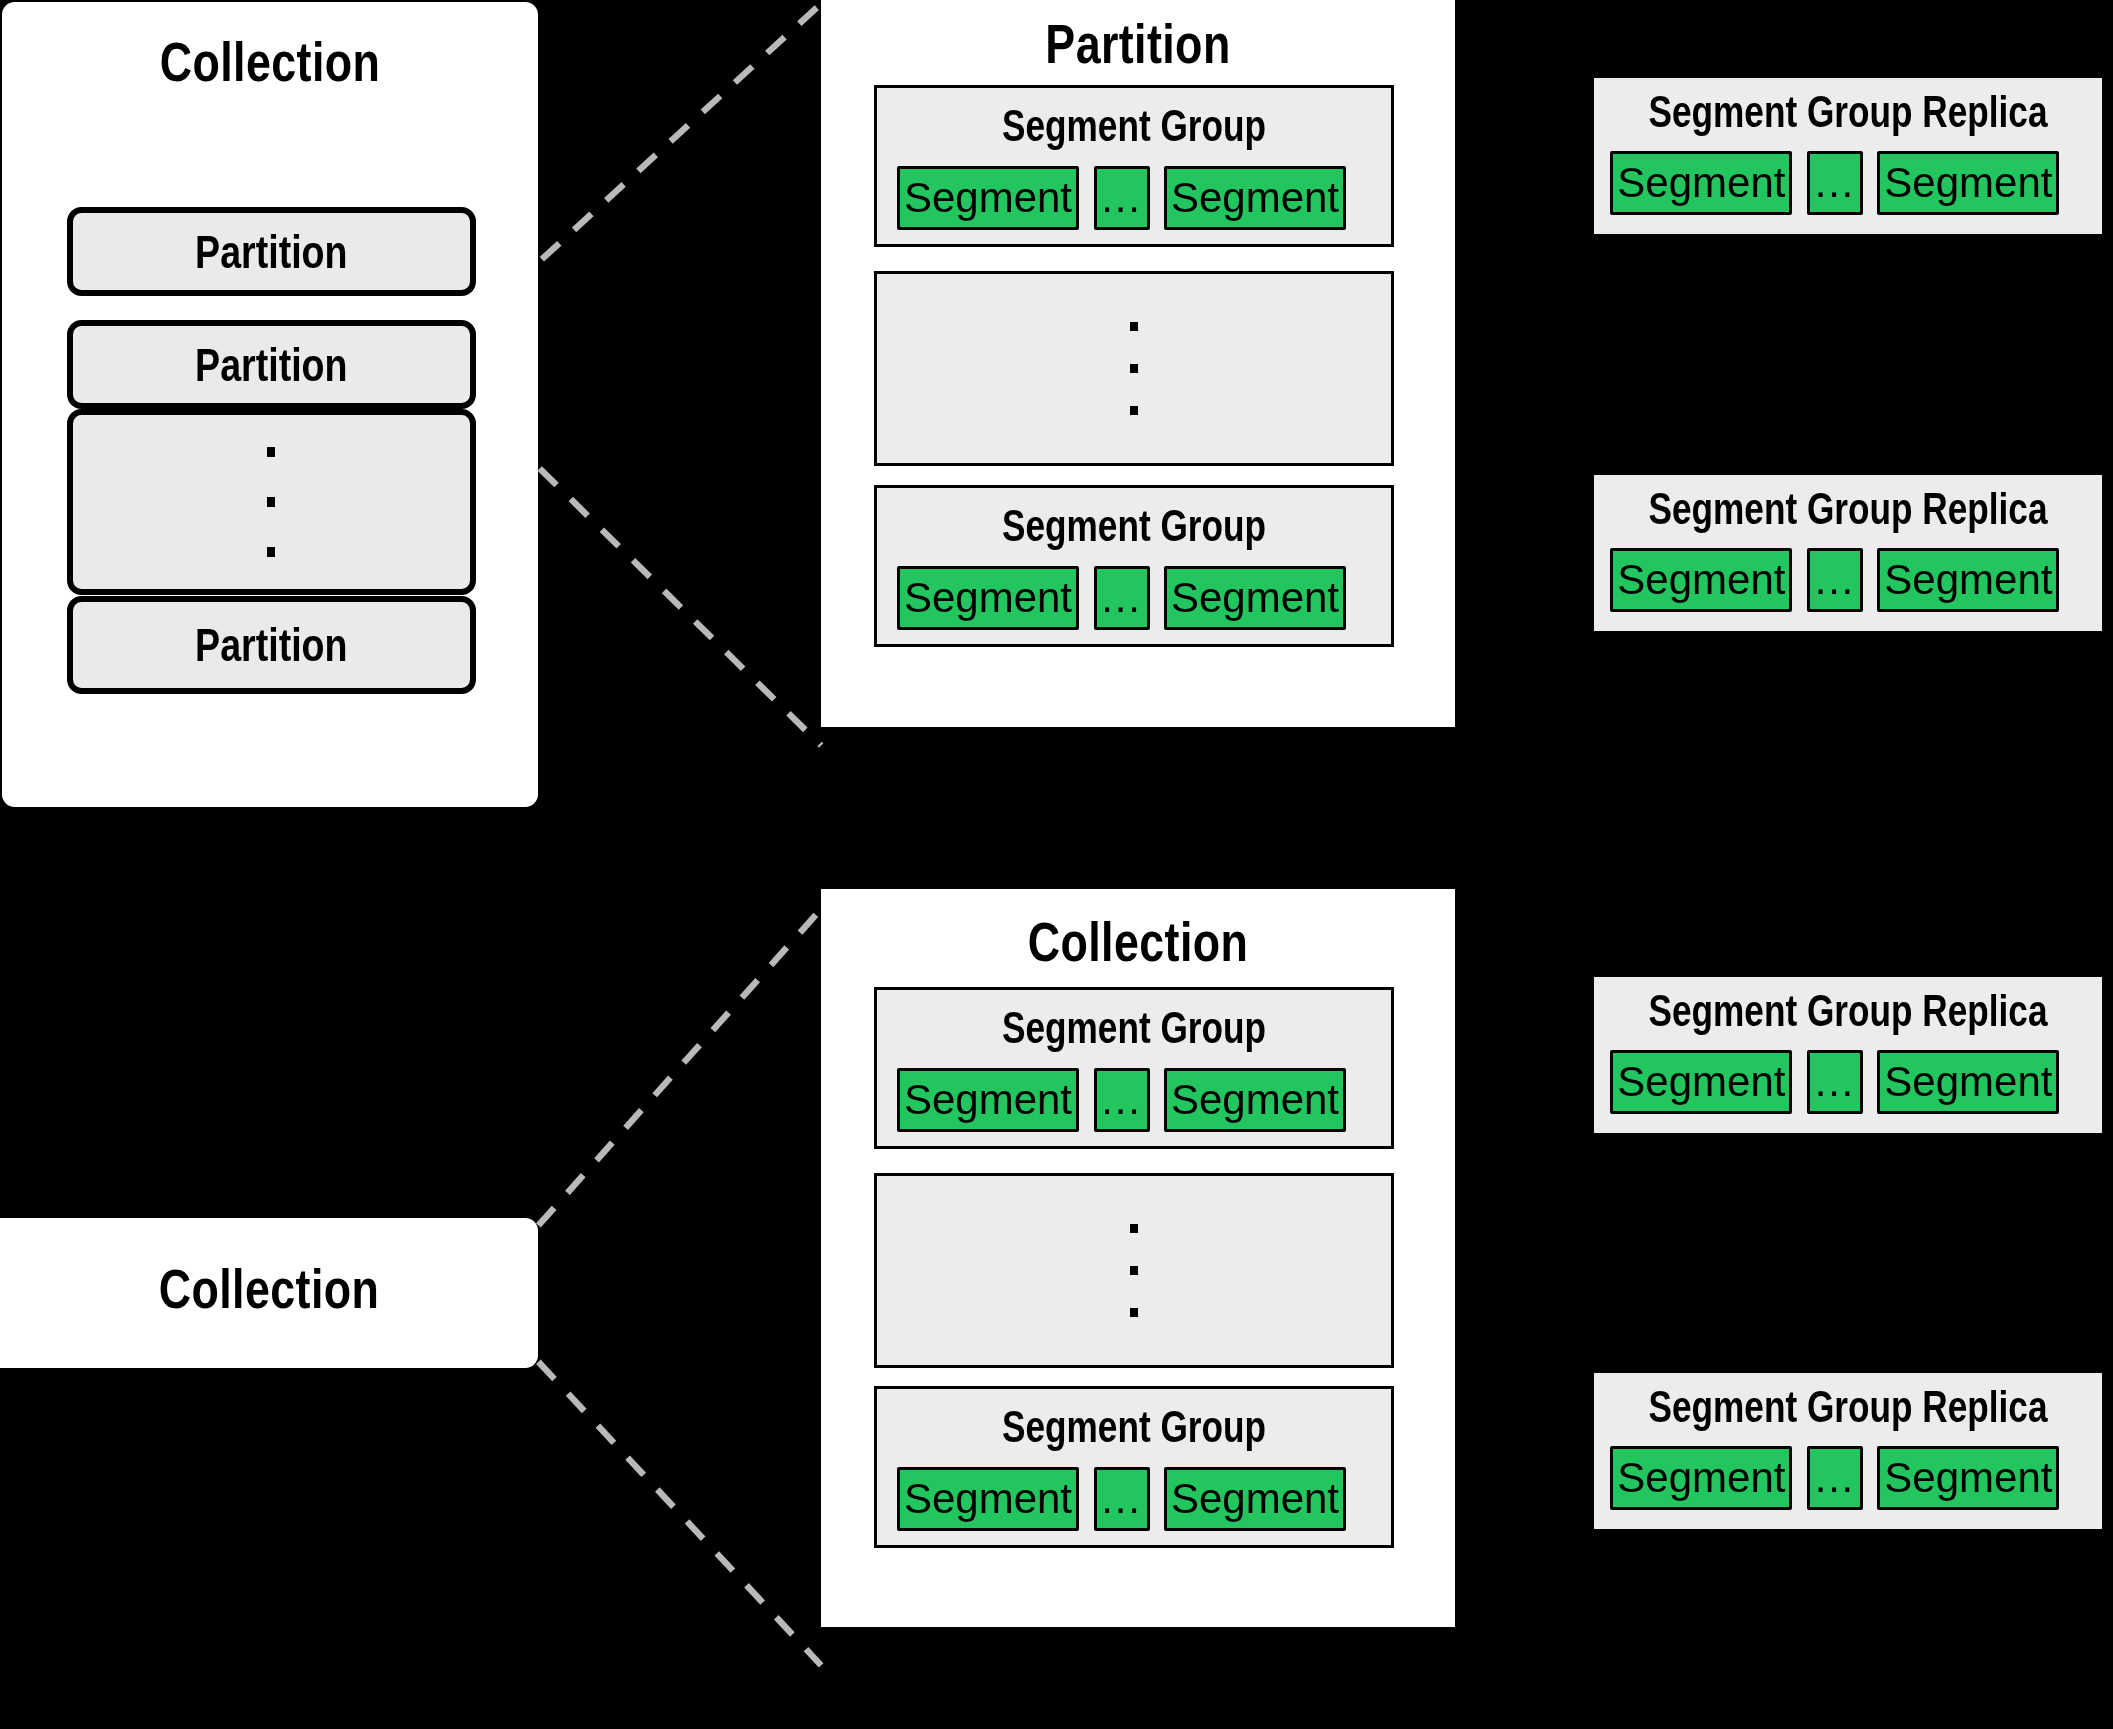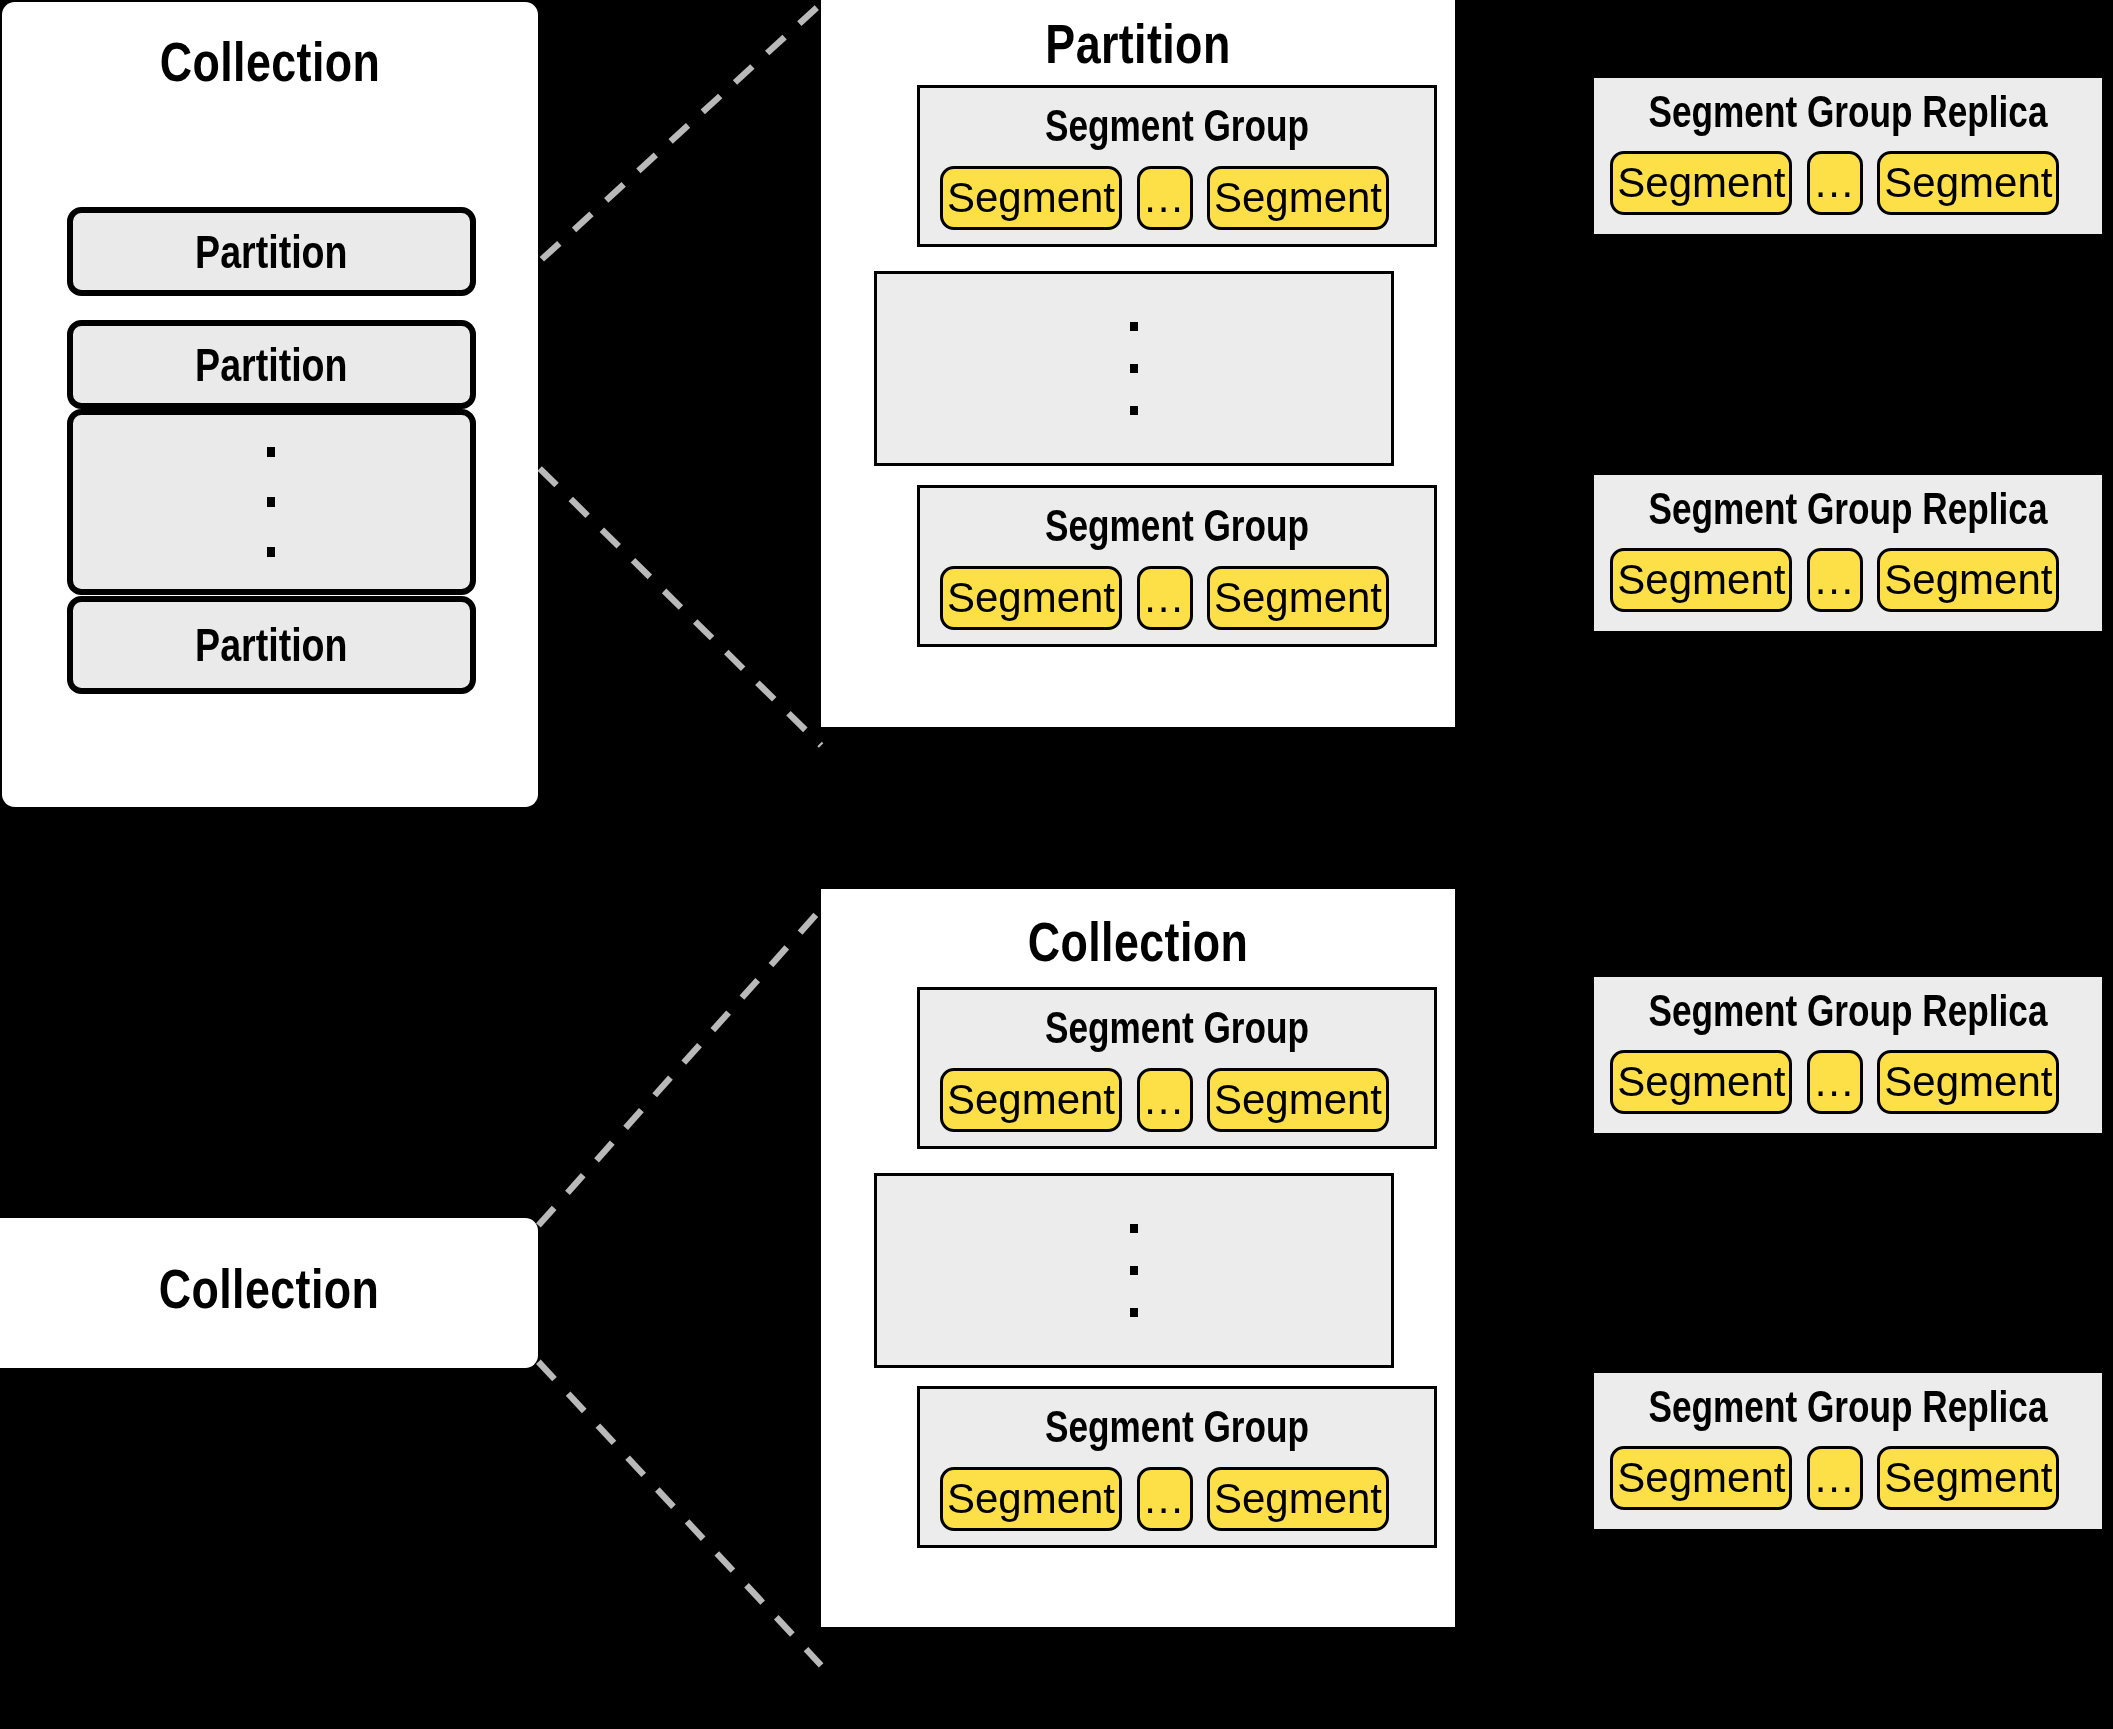--- a/index.html
+++ b/index.html
@@ -89,21 +89,20 @@
     height: 9px;
     margin: 16.4px 0;
   }
 
   
   .seg-group {
     position: absolute;
     background: #ececec;
     border: 3.6px solid #000000;
     box-sizing: border-box;
-    margin-left: 43px;
   }
   
   .seg-replica {
     position: absolute;
     background: #ececec;
     border: 0;
     box-sizing: border-box;
     padding-left: 28px;
   }
   .sg-title {
@@ -115,23 +114,23 @@
     font-family: "Liberation Sans Narrow", "Liberation Sans", sans-serif;
     transform: scaleX(0.80);
     white-space: nowrap;
   }
   .seg-row {
     position: absolute;
     display: flex;
     align-items: center;
   }
   .seg-box {
-    background: #fde047;
+    background: #22c55e;
     border: 3.6px solid #000000;
-    border-radius: 14px;
+    border-radius: 2px;
     box-sizing: border-box;
     display: flex;
     align-items: center;
     justify-content: center;
     font-size: 42px;
     color: #000000;
     font-family: "Liberation Sans", sans-serif;
     white-space: nowrap;
   }
   .seg-box.wide  { width: 182px; height: 64px; }

